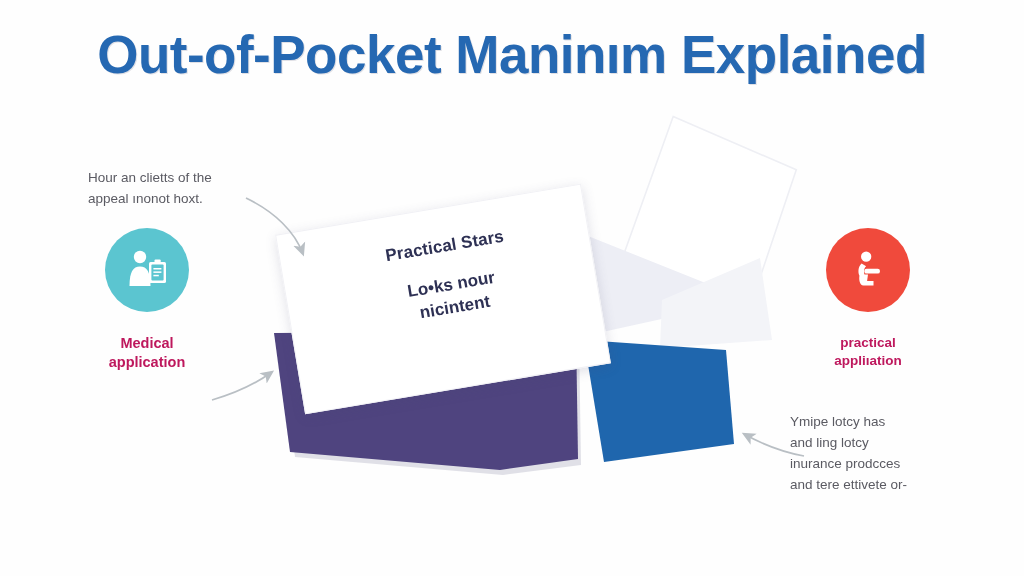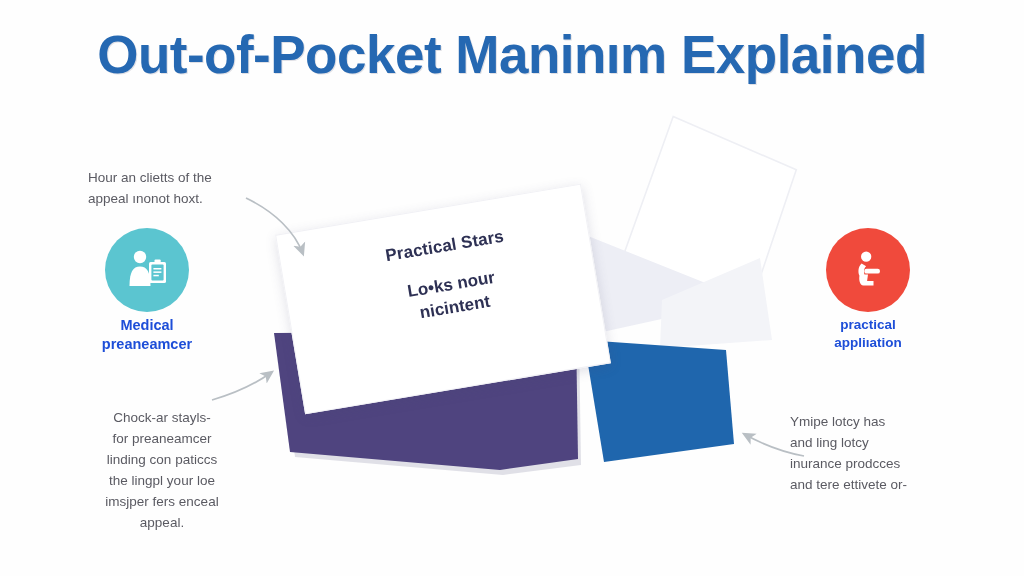--- a/index.html
+++ b/index.html
@@ -92,25 +92,25 @@
     border-radius: 50%;
     margin: 0 auto;
     display: flex;
     align-items: center;
     justify-content: center;
   }
   #badge-left .badge-circle  { background: #5BC5D0; }
   #badge-right .badge-circle { background: #F04A3C; }
 
   .badge-label {
-    margin-top: 4px;
+    margin-top: 22px;
     font-size: 14.5px;
     font-weight: bold;
     line-height: 1.32;
-    color: #1d4ed8;
+    color: #be185d;
   }
   #badge-right .badge-label { font-size: 13.5px; }
 
   
   .note {
     position: absolute;
     color: #5a5a62;
     font-size: 13.5px;
     line-height: 1.55;
     margin-top: 16px;
@@ -179,21 +179,21 @@
         <rect x="26" y="16" width="17" height="21" rx="1.6" fill="#ffffff"></rect>
         <rect x="28.4" y="18.4" width="12.2" height="16.2" rx="1" fill="#5BC5D0"></rect>
         <rect x="30.4" y="22" width="8" height="1.5" fill="#ffffff"></rect>
         <rect x="30.4" y="25.4" width="8" height="1.5" fill="#ffffff"></rect>
         <rect x="30.4" y="28.8" width="5.4" height="1.5" fill="#ffffff"></rect>
         <rect x="31.5" y="13.4" width="6.2" height="4" rx="1" fill="#ffffff"></rect>
       </svg>
     </div>
     <div class="badge-label">
       <div>Medical</div>
-      <div>preaneamcer</div>
+      <div>application</div>
     </div>
   </div>
 
   <div class="badge-group" id="badge-right">
     <div class="badge-circle">
       <svg width="44" height="44" viewBox="0 0 48 48">
         <circle cx="22" cy="9.5" r="5.6" fill="#ffffff"></circle>
         <path d="M17 17 C13.5 20 12.8 26 14.5 30 L20.5 30 C19 26.5 19.5 22 22 20 Z" fill="#ffffff"></path>
         <rect x="20" y="22.5" width="17" height="5.4" rx="2.4" fill="#ffffff"></rect>
         <path d="M15 29 L24 29 L23 36 L30 36 L30 41 L19 41 C15 41 13.5 34 15 29 Z" fill="#ffffff"></path>
@@ -203,28 +203,20 @@
       <div>practical</div>
       <div>appliıation</div>
     </div>
   </div>
 
   <div class="note" id="note-top-left">
     <div>Hour an clietts of the</div>
     <div>appeal ınonot hoxt.</div>
   </div>
 
-  <div class="note" id="note-bottom-left">
-    <div>Chock-ar stayls-</div>
-    <div>for preaneamcer</div>
-    <div>linding con paticcs</div>
-    <div>the lingpl your loe</div>
-    <div>imsjper fers enceal</div>
-    <div>appeal.</div>
-  </div>
 
   <div class="note" id="note-bottom-right">
     <div>Ymipe lotcy has</div>
     <div>and ling lotcy</div>
     <div>inurance prodcces</div>
     <div>and tere ettivete or-</div>
   </div>
 
   <svg id="arrow-layer" viewBox="0 0 1024 576" xmlns="http://www.w3.org/2000/svg">
     <defs>

